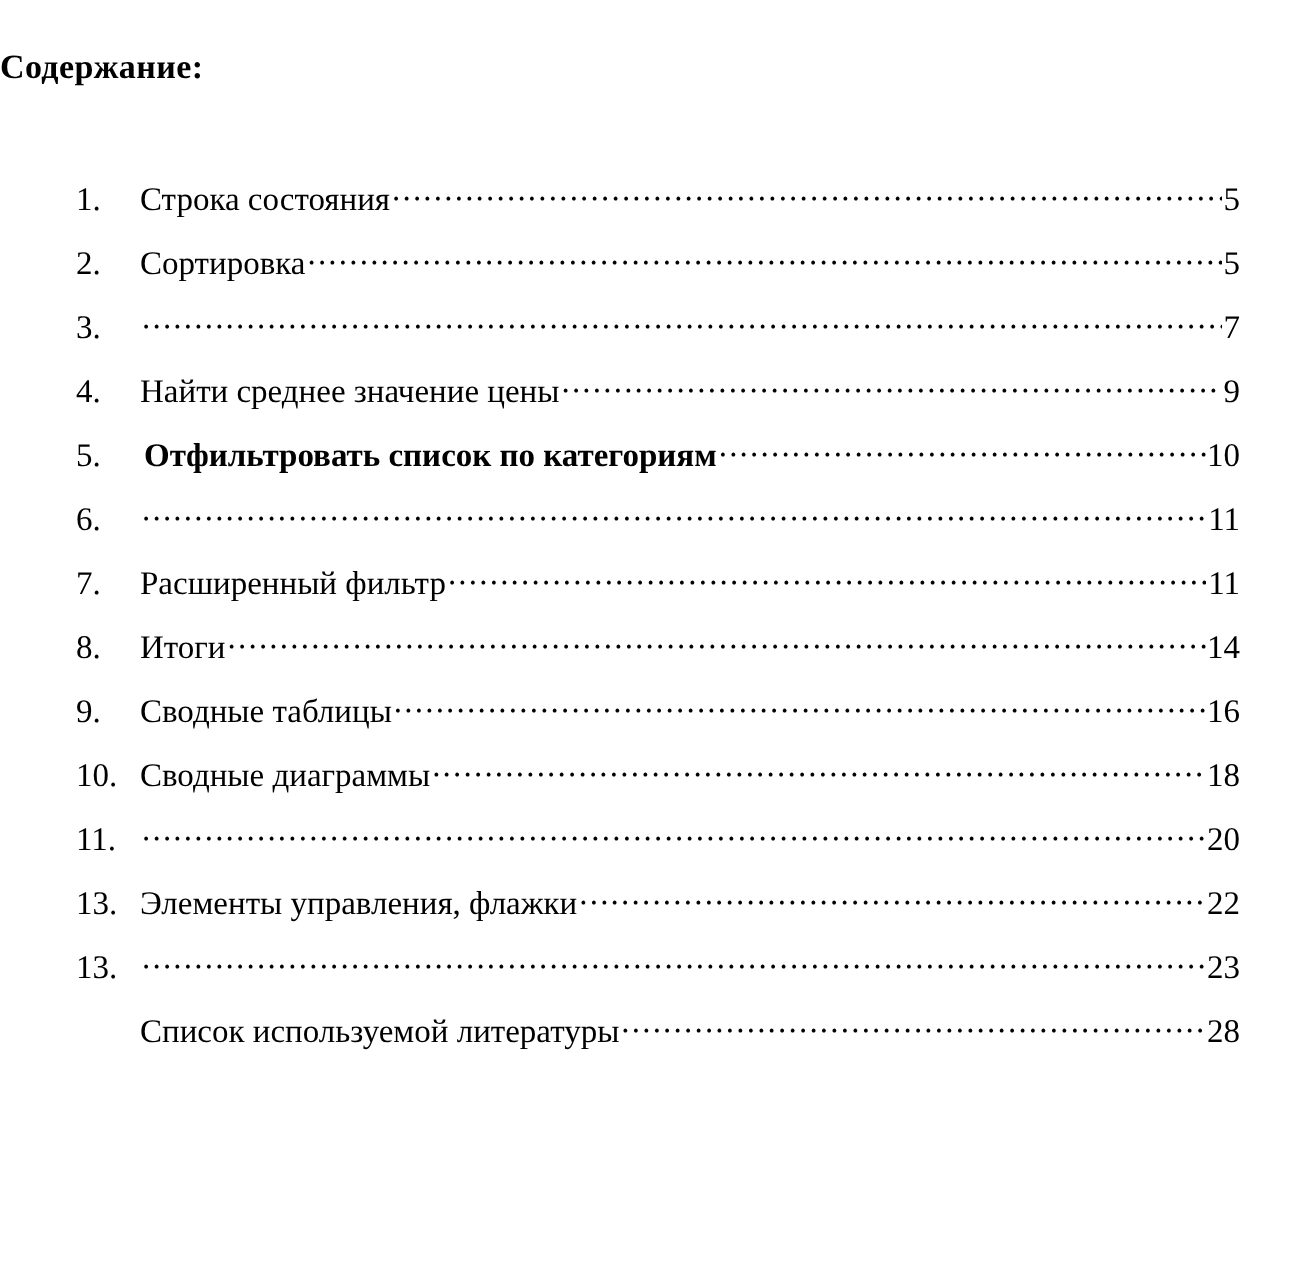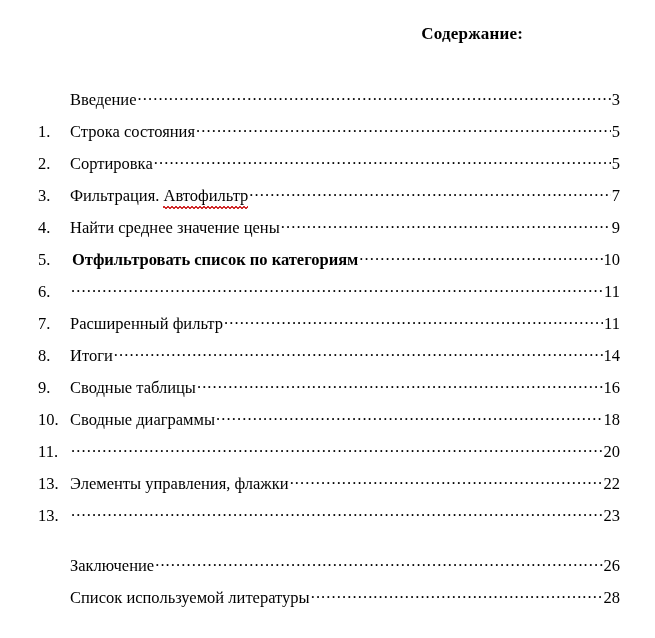--- a/index.html
+++ b/index.html
@@ -22,21 +22,21 @@
     position: relative;
     box-sizing: border-box;
   }
 
   
   .toc-title {
     position: absolute;
     top: 24px;
     left: 0;
     width: 523px;
-    text-align: right;
+    text-align: left;
     font-weight: bold;
     font-size: 17px;
     letter-spacing: 0.2px;
   }
 
   
   .toc-list {
     position: absolute;
     top: 88px;
     left: 38px;
@@ -132,41 +132,34 @@
   }
 </style>
 </head>
 <body>
 
 <div class="page">
 
   <div class="toc-title">Содержание:</div>
 
   <div class="toc-list">
-      <div class="toc-row plain">
-        <span class="row-num"></span>
-        <span class="row-label">Введение</span>
-        <span class="leader"></span>
-        <span class="row-page">3</span>
-      </div>
       <div class="toc-row">
         <span class="row-num">1.</span>
         <span class="row-label">Строка состояния</span>
         <span class="leader"></span>
         <span class="row-page">5</span>
       </div>
       <div class="toc-row">
         <span class="row-num">2.</span>
         <span class="row-label">Сортировка</span>
         <span class="leader"></span>
         <span class="row-page">5</span>
       </div>
       <div class="toc-row">
         <span class="row-num">3.</span>
-        <span class="row-label">Фильтрация. <span class="squiggle spell">Автофильтр</span></span>
         <span class="leader"></span>
         <span class="row-page">7</span>
       </div>
       <div class="toc-row">
         <span class="row-num">4.</span>
         <span class="row-label">Найти среднее значение цены</span>
         <span class="leader"></span>
         <span class="row-page">9</span>
       </div>
       <div class="toc-row indent-extra">
@@ -213,26 +206,20 @@
         <span class="row-num">13.</span>
         <span class="row-label">Элементы управления, флажки</span>
         <span class="leader"></span>
         <span class="row-page">22</span>
       </div>
       <div class="toc-row">
         <span class="row-num">13.</span>
         <span class="leader"></span>
         <span class="row-page">23</span>
       </div>
-      <div class="toc-row plain gap-before">
-        <span class="row-num"></span>
-        <span class="row-label">Заключение</span>
-        <span class="leader"></span>
-        <span class="row-page">26</span>
-      </div>
       <div class="toc-row plain">
         <span class="row-num"></span>
         <span class="row-label">Список используемой литературы</span>
         <span class="leader"></span>
         <span class="row-page">28</span>
       </div>
     </div>
 
 </div>
 

